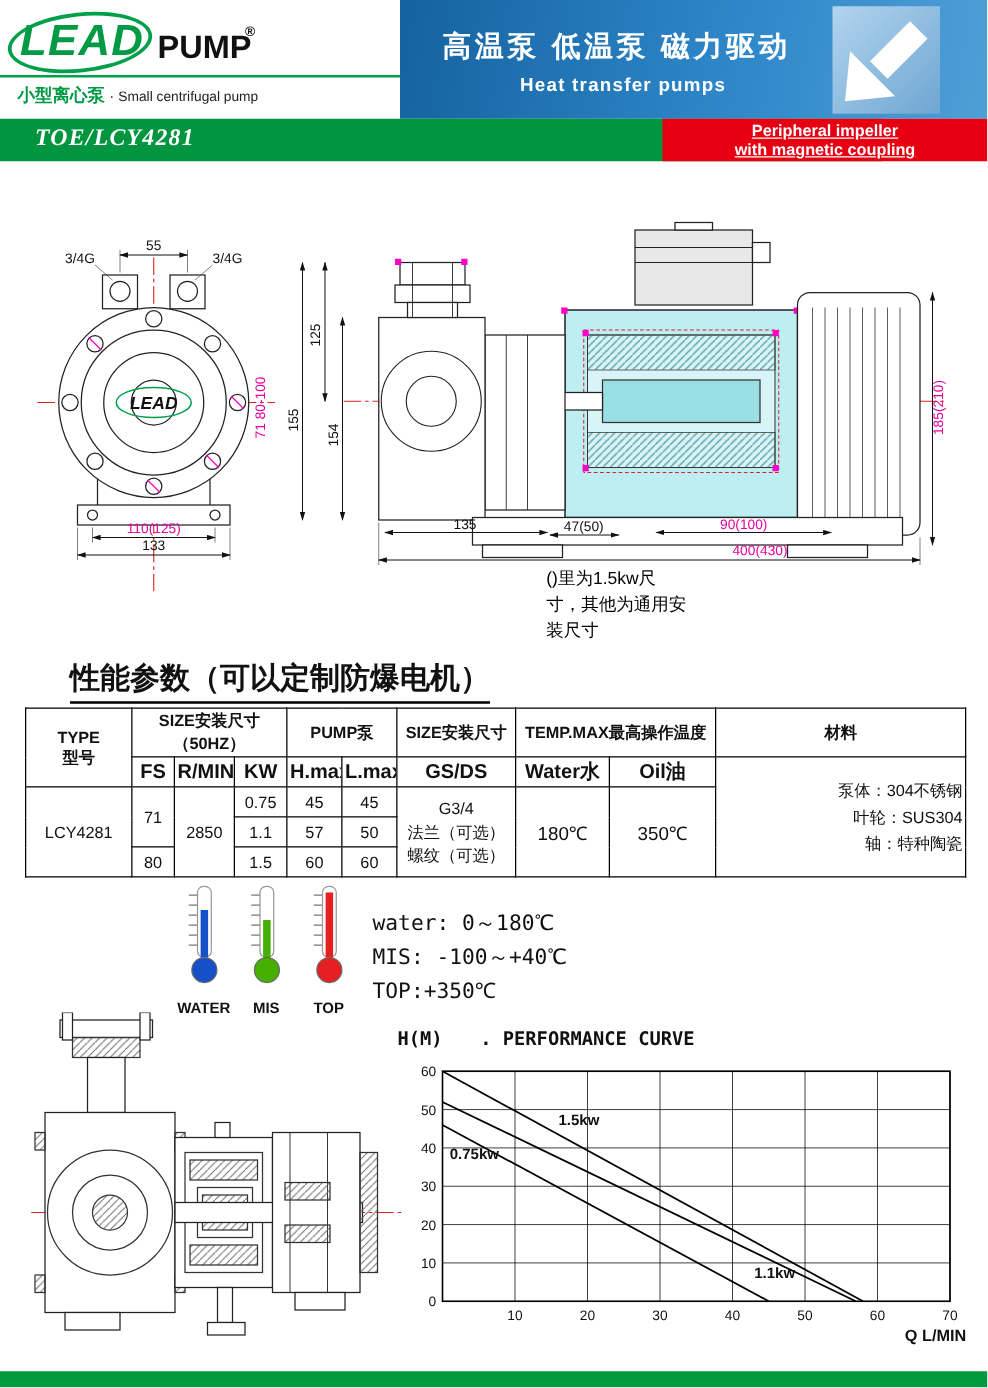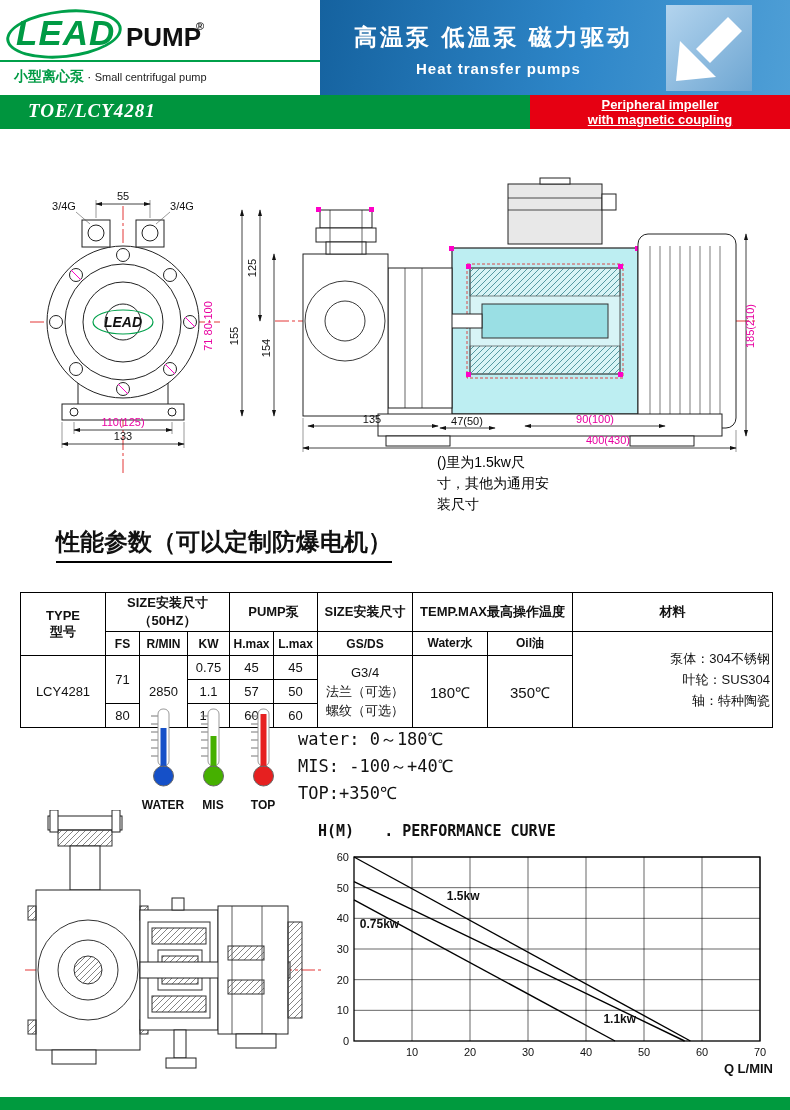--- a/index.html
+++ b/index.html
@@ -41,24 +41,24 @@
   .cy2{fill:#9adfe4;stroke:#333;stroke-width:1}
   .cl{stroke:#e02020;stroke-width:0.9;stroke-dasharray:14 3 3 3;fill:none}
   .dim{stroke:#111;stroke-width:0.8}
   .ext{stroke:#555;stroke-width:0.6}
   .dt{font-size:11px}
   .mg{fill:#e800a0}
   .rd{stroke:#e02020;stroke-width:0.8;stroke-dasharray:3 2;fill:none}
   .mk{fill:#ff00c8}
 
   
-  .ptable{position:absolute;left:20px;top:592px;width:752px;border-collapse:collapse;table-layout:fixed;text-align:center;font-size:13px}
+  .ptable{position:absolute;left:20px;top:566px;width:752px;border-collapse:collapse;table-layout:fixed;text-align:center;font-size:13px}
   .ptable th,.ptable td{border:1px solid #000;padding:1px 2px;overflow:hidden}
   .ptable th{font-weight:bold}
-  .ptable .sub th{font-size:12px}
+  .ptable .sub th{font-size:16px}
   .mat{text-align:right;padding-left:8px;line-height:21px;font-size:13px}
   .gsds{line-height:19px}
 
   
   .thermo-row{position:absolute;left:138px;top:704px;display:flex}
   .thermo{width:50px;text-align:center}
   .thermo .lbl{font-size:12px;font-weight:bold;margin-top:2px}
   .temp-lines{position:absolute;left:298px;top:726px;font-family:"DejaVu Sans Mono",monospace;font-size:17px;line-height:27px}
 
   

